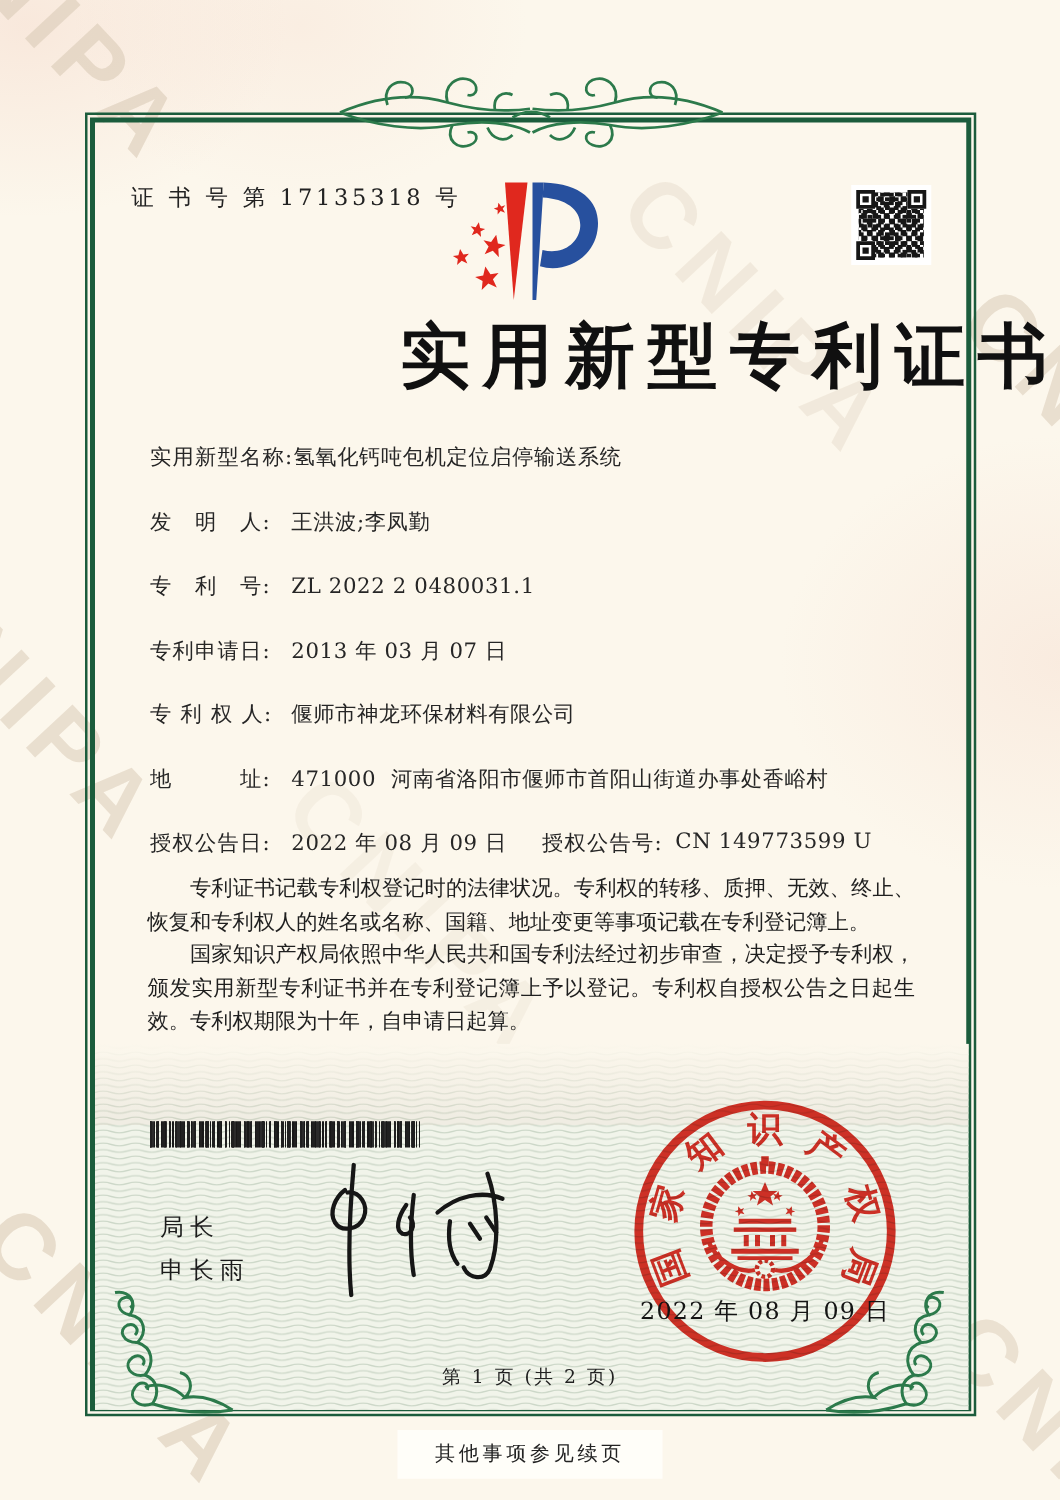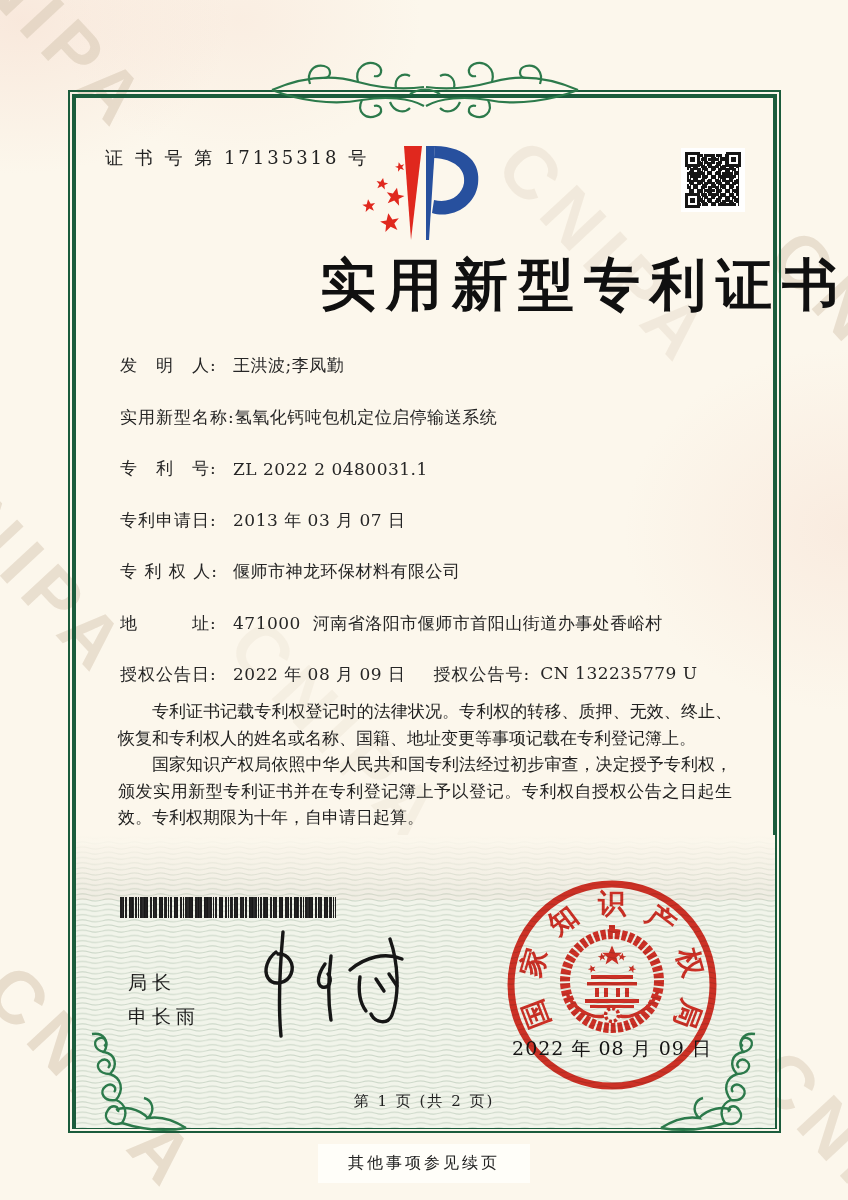--- a/index.html
+++ b/index.html
@@ -160,26 +160,26 @@
     <div class="qr-data"></div>
     <div class="finder f-tl"></div>
     <div class="finder f-tr"></div>
     <div class="finder f-bl"></div>
   </div>
 
   <div class="title">实用新型专利证书</div>
 
   <div class="fields">
     <div class="field-row">
+      <span class="flabel">实用新型名称:</span>
+      <span class="fvalue">氢氧化钙吨包机定位启停输送系统</span>
+    </div>
+    <div class="field-row">
       <span class="flabel">发　明　人:</span>
       <span class="fvalue">王洪波;李凤勤</span>
-    </div>
-    <div class="field-row">
-      <span class="flabel">实用新型名称:</span>
-      <span class="fvalue">氢氧化钙吨包机定位启停输送系统</span>
     </div>
     <div class="field-row">
       <span class="flabel">专　利　号:</span>
       <span class="fvalue">ZL 2022 2 0480031.1</span>
     </div>
     <div class="field-row">
       <span class="flabel">专利申请日:</span>
       <span class="fvalue">2013 年 03 月 07 日</span>
     </div>
     <div class="field-row">
@@ -188,21 +188,21 @@
     </div>
     <div class="field-row">
       <span class="flabel">地　　　址:</span>
       <span class="fvalue">471000  河南省洛阳市偃师市首阳山街道办事处香峪村</span>
     </div>
     <div class="field-row">
       <span class="flabel">授权公告日:</span>
       <span class="fvalue">2022 年 08 月 09 日</span>
       <span class="grant-group">
         <span class="flabel">授权公告号:</span>
-        <span class="fvalue">CN 132235779 U</span>
+        <span class="fvalue">CN 149773599 U</span>
       </span>
     </div>
   </div>
 
   <div class="paras">
     <p>专利证书记载专利权登记时的法律状况。专利权的转移、质押、无效、终止、恢复和专利权人的姓名或名称、国籍、地址变更等事项记载在专利登记簿上。</p>
     <p>国家知识产权局依照中华人民共和国专利法经过初步审查，决定授予专利权，颁发实用新型专利证书并在专利登记簿上予以登记。专利权自授权公告之日起生效。专利权期限为十年，自申请日起算。</p>
   </div>
 
   <div class="barcode"></div>

